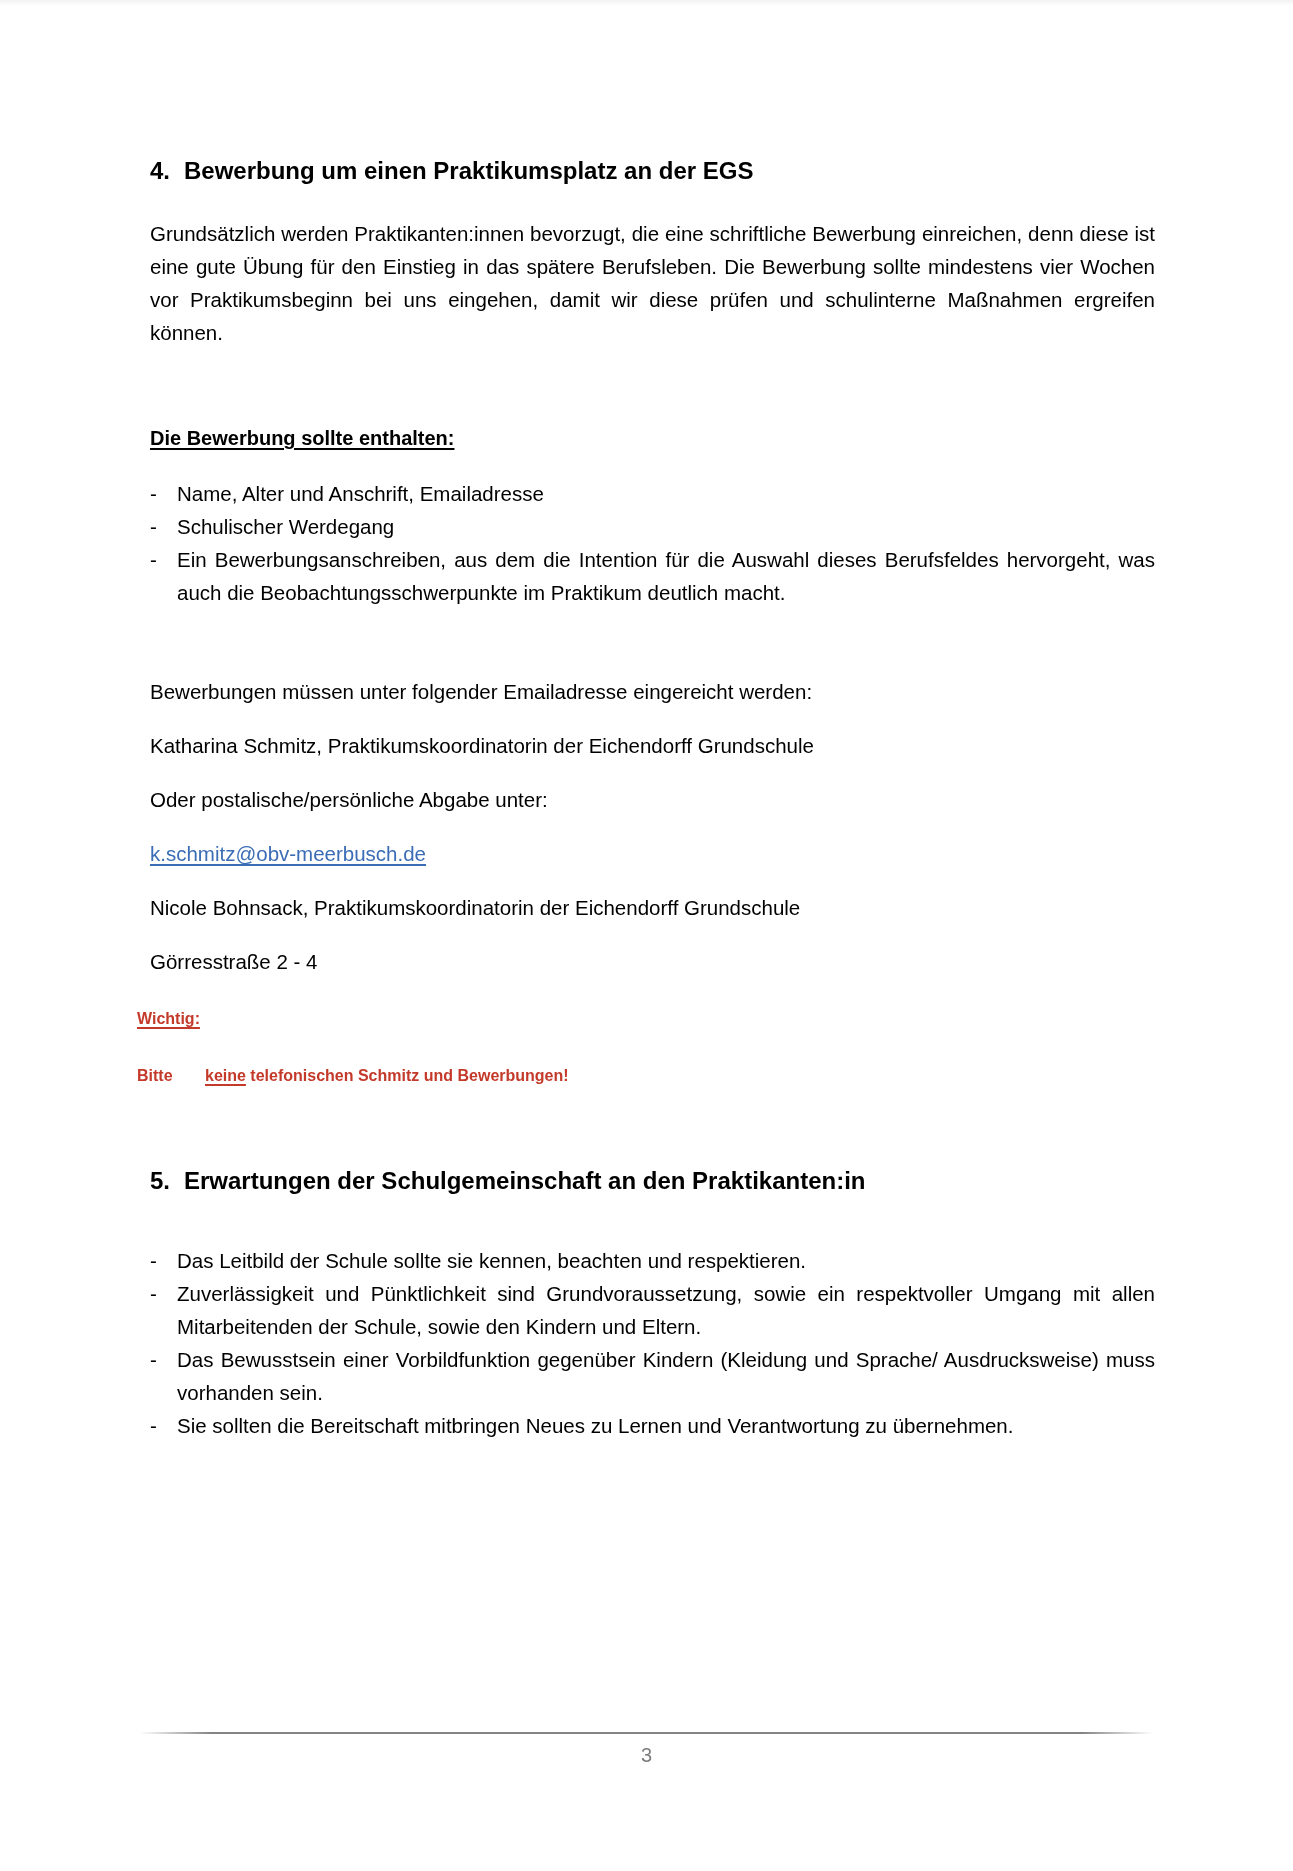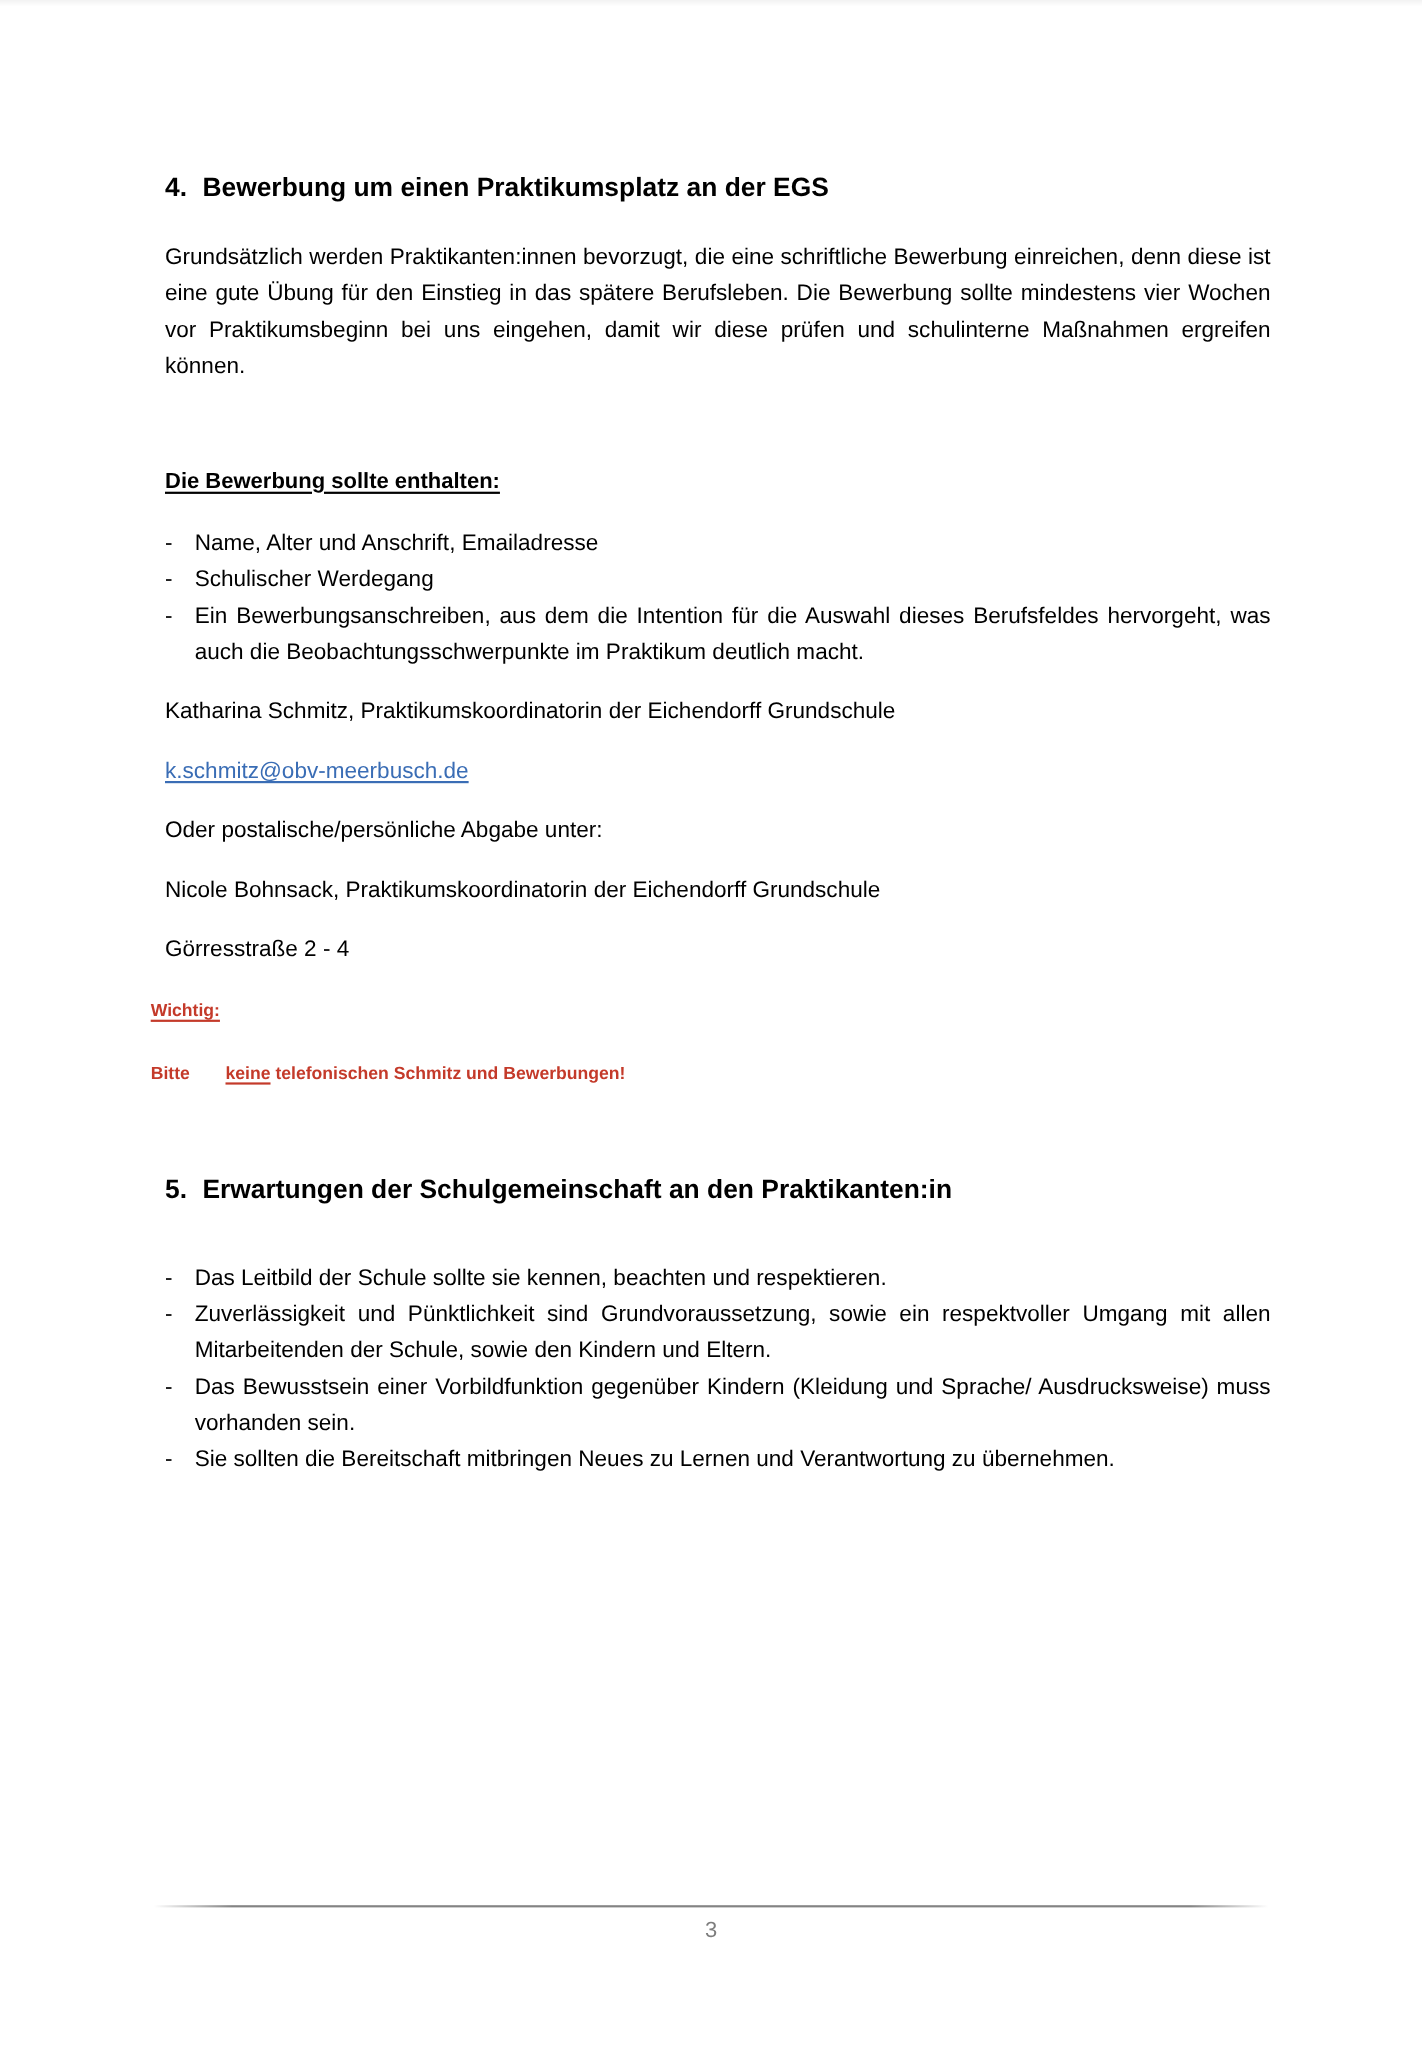--- a/index.html
+++ b/index.html
@@ -147,28 +147,29 @@
       <li class="dash-item">
         <span class="dash">-</span>
         <span class="item-text">Schulischer Werdegang</span>
       </li>
       <li class="dash-item">
         <span class="dash">-</span>
         <span class="item-text justify">Ein Bewerbungsanschreiben, aus dem die Intention für die Auswahl dieses Berufsfeldes hervorgeht, was auch die Beobachtungsschwerpunkte im Praktikum deutlich macht.</span>
       </li>
     </ul>
 
+    <p class="body spaced first-of-block">Bewerbungen müssen unter folgender Emailadresse eingereicht werden:</p>
 
     <p class="body spaced">Katharina Schmitz, Praktikumskoordinatorin der Eichendorff Grundschule</p>
+
+    <p class="body spaced">Oder postalische/persönliche Abgabe unter:</p>
 
     <p class="body spaced">
       <a class="email-link" href="#">k.schmitz@obv-meerbusch.de</a>
     </p>
-
-    <p class="body spaced">Oder postalische/persönliche Abgabe unter:</p>
 
     <p class="body spaced">Nicole Bohnsack, Praktikumskoordinatorin der Eichendorff Grundschule</p>
 
     <p class="body spaced">Görresstraße 2 - 4</p>
 
 
     <p class="important-label">Wichtig:</p>
 
     <p class="important-note"><span>Bitte </span><span class="u">keine</span><span> telefonischen Schmitz und Bewerbungen!</span></p>
 

